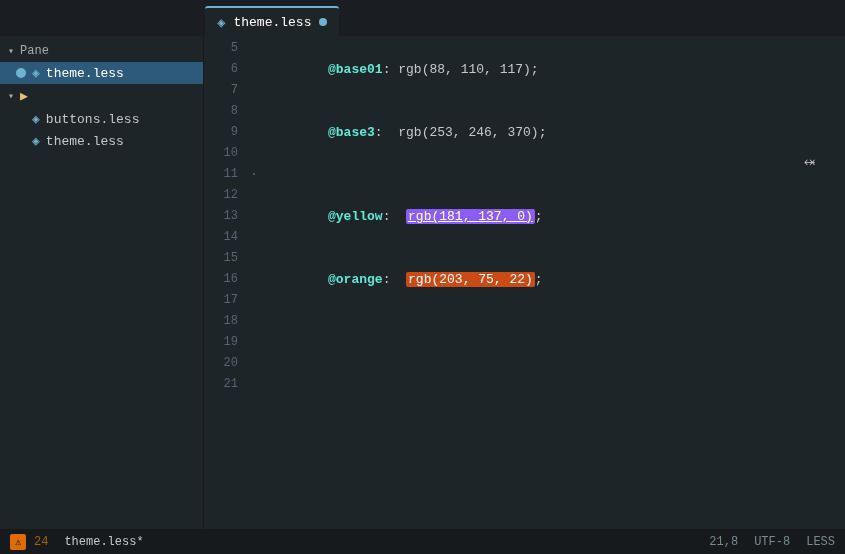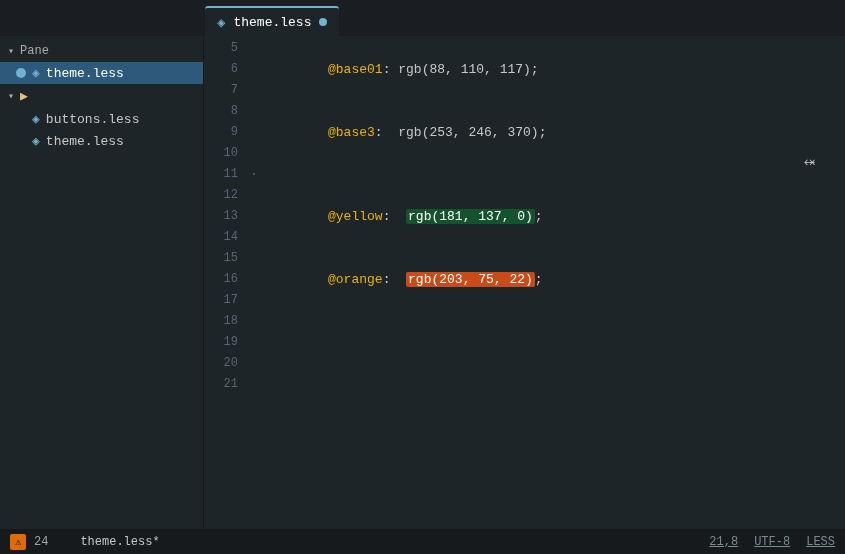--- a/index.html
+++ b/index.html
@@ -160,24 +160,24 @@
       padding-top: 2px;
       padding-left: 4px;
     }
     .code-line {
       line-height: 21px;
       white-space: pre;
       position: relative;
     }
 
     
-    .var-name { color: #eab308; }
-
-    
-    .val-yellow { background: #14532d; color: #fff; padding: 0 2px; border-radius: 2px; }
+    .var-name { color: #5eead4; font-weight: bold; }
+
+    
+    .val-yellow { background: #8b5cf6; color: #fff; padding: 0 2px; border-radius: 2px; text-decoration: underline; }
     .val-orange { background: rgb(203,75,22); color: #fff; padding: 0 2px; border-radius: 2px; }
 
     
     .status-bar {
       height: 25px;
       background: #161a1d;
       display: flex;
       align-items: center;
       padding: 0 10px;
       font-size: 12px;
@@ -187,27 +187,26 @@
     }
     .status-left {
       display: flex;
       align-items: center;
       gap: 8px;
     }
     .status-right {
       display: flex;
       align-items: center;
       gap: 16px;
-      text-decoration: underline;
     }
     .status-warning {
       display: flex;
       align-items: flex-end;
       gap: 4px;
-      color: #a3a3a3;
+      color: #a16207;
       font-family: Liberation Mono, monospace;
     }
 
     .dot-line {
       color: #5a6370;
     }
   </style>
 </head>
 <body>
 
@@ -298,20 +297,20 @@
     <div style="position:absolute; top: 118px; left: 600px; pointer-events:none; color: #ccc; font-size: 14px;">⬾</div>
   </div>
 </div>
 
 <div class="status-bar">
   <div class="status-left">
     <div style="width:16px;height:16px;background:#e06c00;display:flex;align-items:center;justify-content:center;border-radius:2px;font-size:10px;font-weight:bold;color:#000;">⚠</div>
     <span class="status-warning">
       <span>24</span>
     </span>
-    <span style="color:#c5c8c6; margin-left:24px;">theme.less*</span>
+    <span style="color:#c5c8c6; margin-left:8px;">theme.less*</span>
   </div>
   <div class="status-right">
     <span>21,8</span>
     <span>UTF-8</span>
     <span>LESS</span>
   </div>
 </div>
 
 </body></html>

